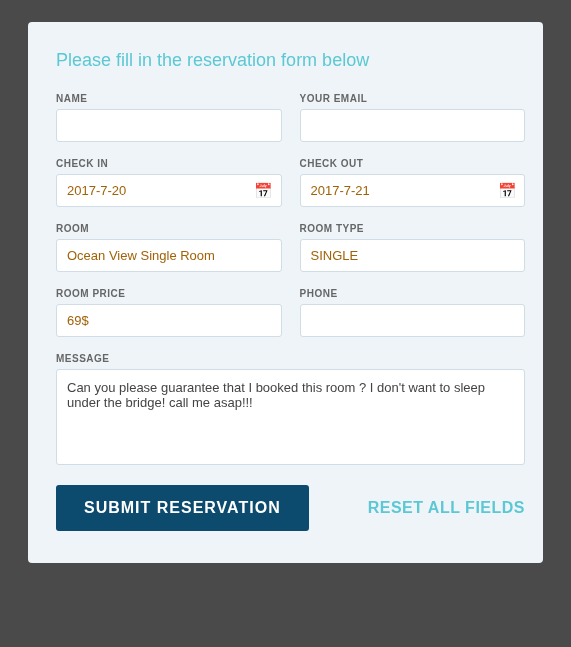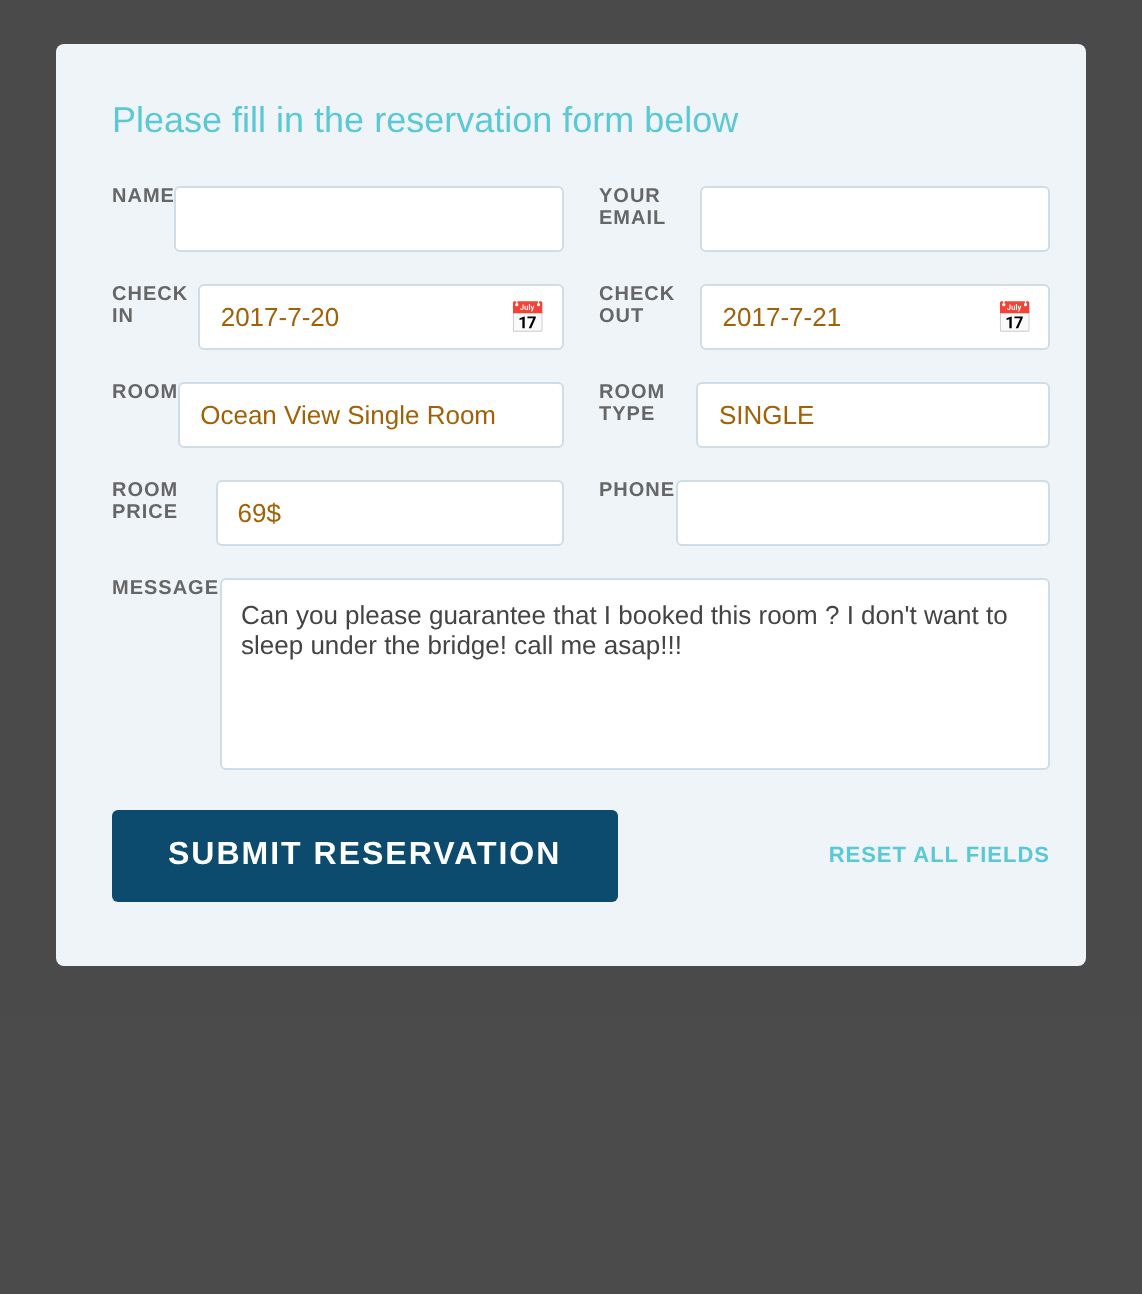--- a/index.html
+++ b/index.html
@@ -38,20 +38,21 @@
 
     .form-row {
       display: flex;
       gap: 18px;
       margin-bottom: 16px;
     }
 
     .form-group {
       flex: 1;
       display: flex;
+      flex-direction: column;
     }
 
     .form-label {
       font-size: 10px;
       color: #666;
       letter-spacing: 0.5px;
       margin-bottom: 5px;
       font-weight: 600;
     }
 
@@ -113,21 +114,21 @@
       font-size: 16px;
       font-weight: 700;
       letter-spacing: 1px;
       cursor: pointer;
       text-transform: uppercase;
     }
 
     .reset-link {
       margin-left: auto;
       color: #5bc8d4;
-      font-size: 11px;
+      font-size: 16px;
       font-weight: 600;
       letter-spacing: 0.5px;
       cursor: pointer;
       text-decoration: none;
       text-transform: uppercase;
       background: none;
       border: none;
     }
   </style>
 </head>

